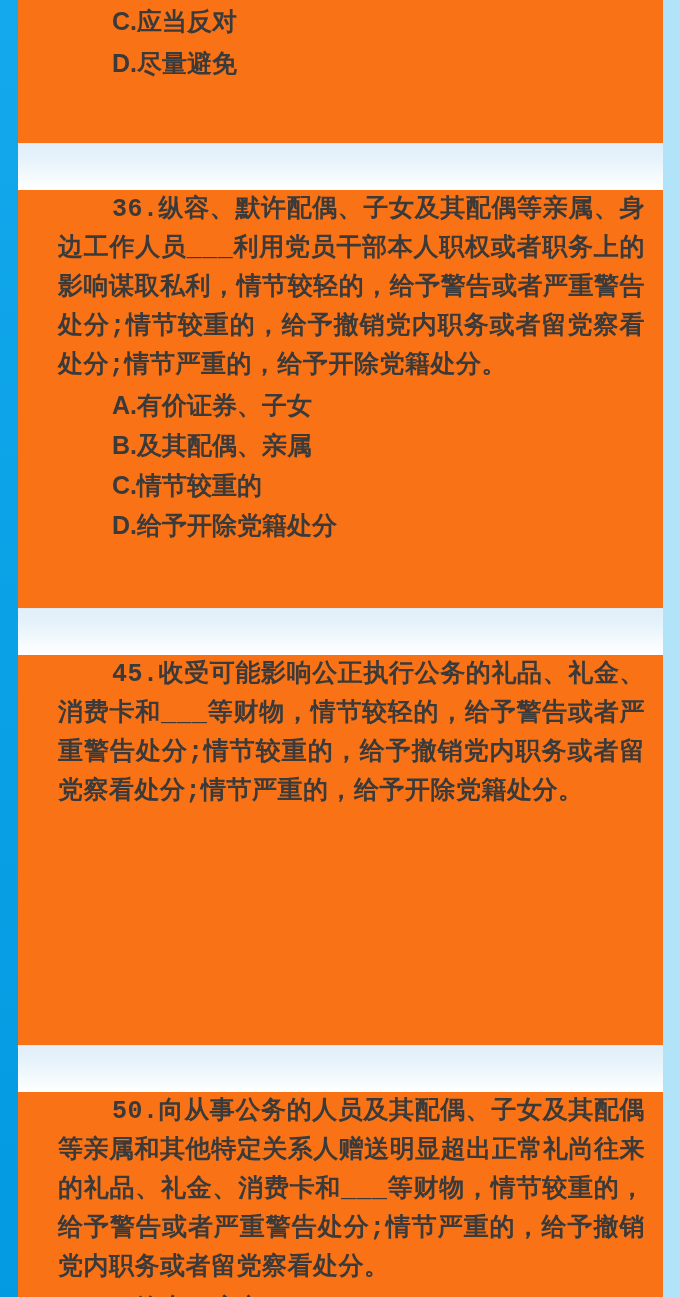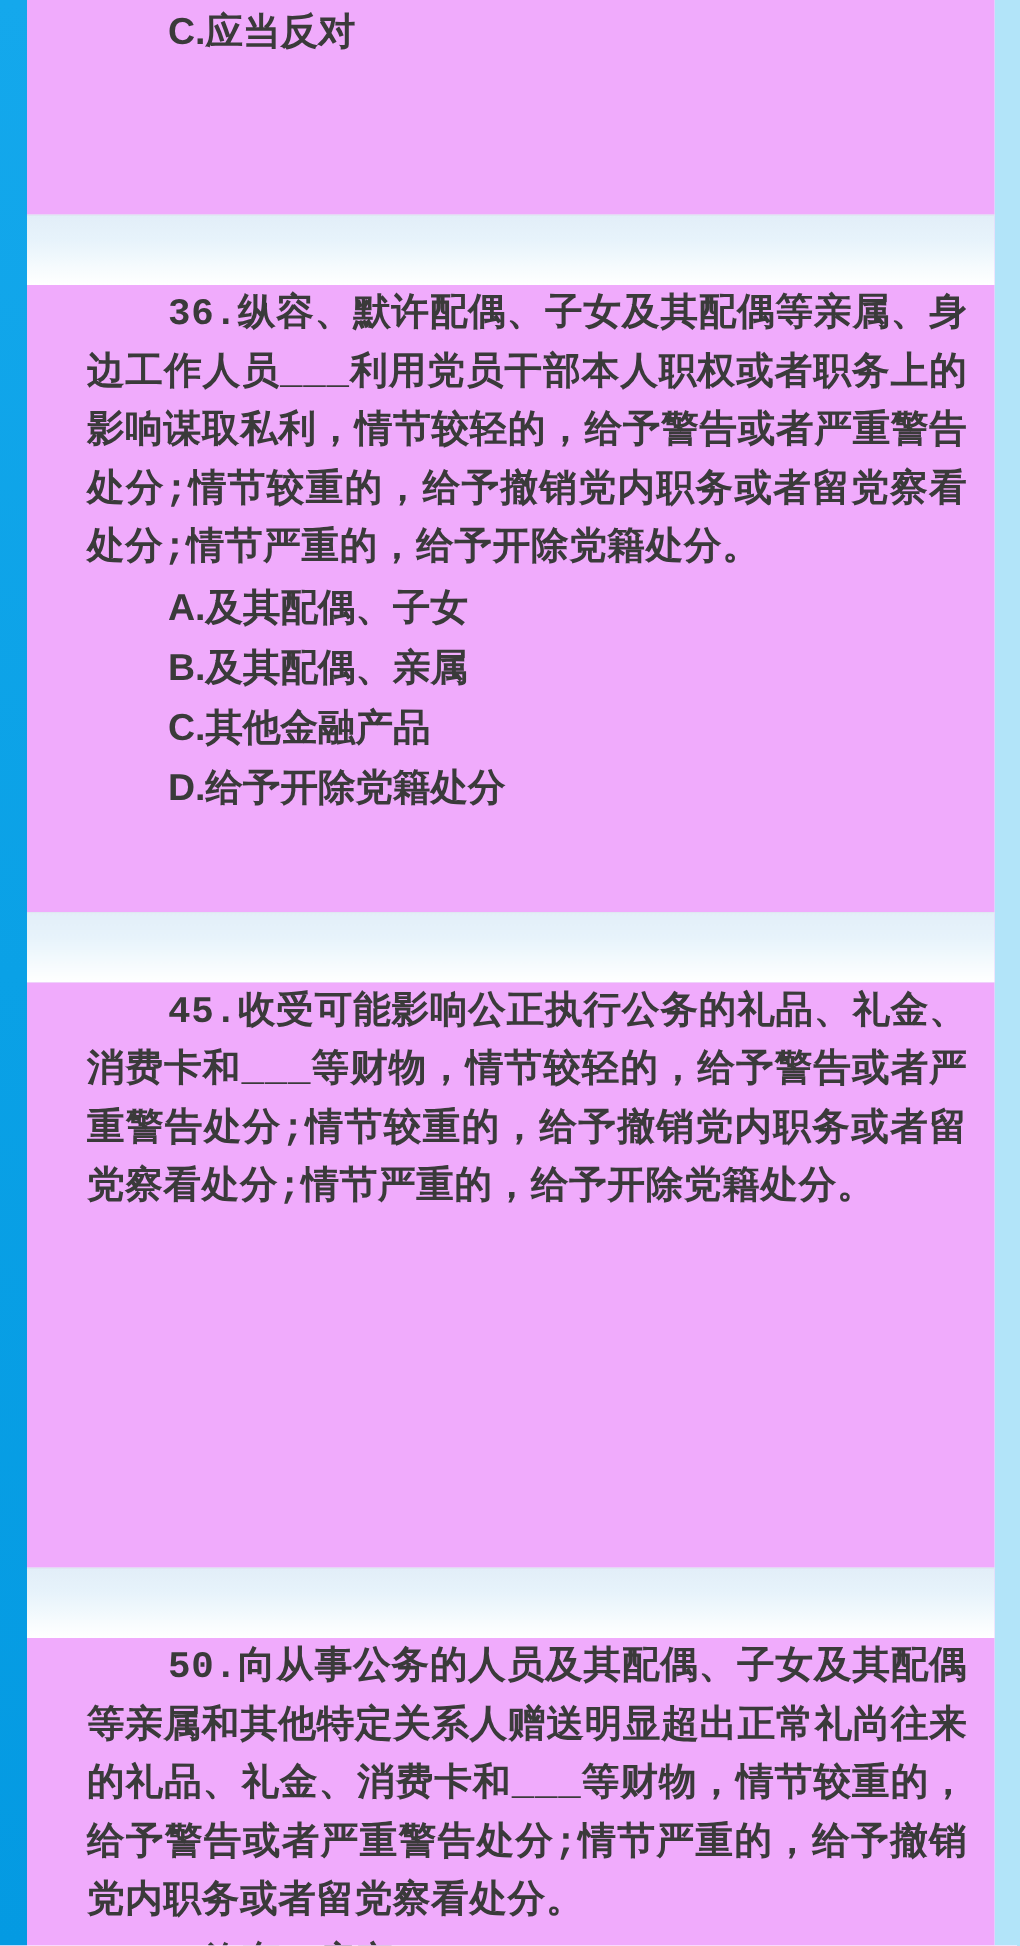--- a/index.html
+++ b/index.html
@@ -20,21 +20,21 @@
     background: linear-gradient(180deg, #14a8ec 0%, #0aa1e6 50%, #049ae2 100%);
   }
   .strip-right {
     position: absolute; right: 0; top: 0;
     width: 17px; height: 100%;
     background: #b2e4f9;
   }
   .content {
     position: absolute; left: 18px; top: 0;
     width: 645px; height: 100%;
-    background: #f0abfc;
+    background: #f97316;
   }
   .section { overflow: hidden; }
   .sec-top    { height: 143px; }
   .sec-q36    { height: 418px; }
   .sec-q37    { height: 390px; }
   .sec-q38    { height: 205px; }
   .separator {
     height: 47px;
     box-sizing: border-box;
     border-top: 1px solid rgba(195, 214, 231, 0.55);
@@ -72,31 +72,32 @@
 
 <div class="page">
   <div class="strip-left"></div>
   <div class="strip-right"></div>
 
   <div class="content">
 
     <div class="section sec-top">
       <ul class="options">
         <li>C.应当反对</li>
+        <li>D.尽量避免</li>
       </ul>
     </div>
 
     <div class="separator"></div>
 
     <div class="section sec-q36">
       <p class="question-text">36.纵容、默许配偶、子女及其配偶等亲属、身边工作人员___利用党员干部本人职权或者职务上的影响谋取私利，情节较轻的，给予警告或者严重警告处分;情节较重的，给予撤销党内职务或者留党察看处分;情节严重的，给予开除党籍处分。</p>
       <ul class="options">
-        <li>A.及其配偶、子女</li>
+        <li>A.有价证券、子女</li>
         <li>B.及其配偶、亲属</li>
-        <li>C.其他金融产品</li>
+        <li>C.情节较重的</li>
         <li>D.给予开除党籍处分</li>
       </ul>
     </div>
 
     <div class="separator"></div>
 
     <div class="section sec-q37">
       <p class="question-text">45.收受可能影响公正执行公务的礼品、礼金、消费卡和___等财物，情节较轻的，给予警告或者严重警告处分;情节较重的，给予撤销党内职务或者留党察看处分;情节严重的，给予开除党籍处分。</p>
     </div>
 

